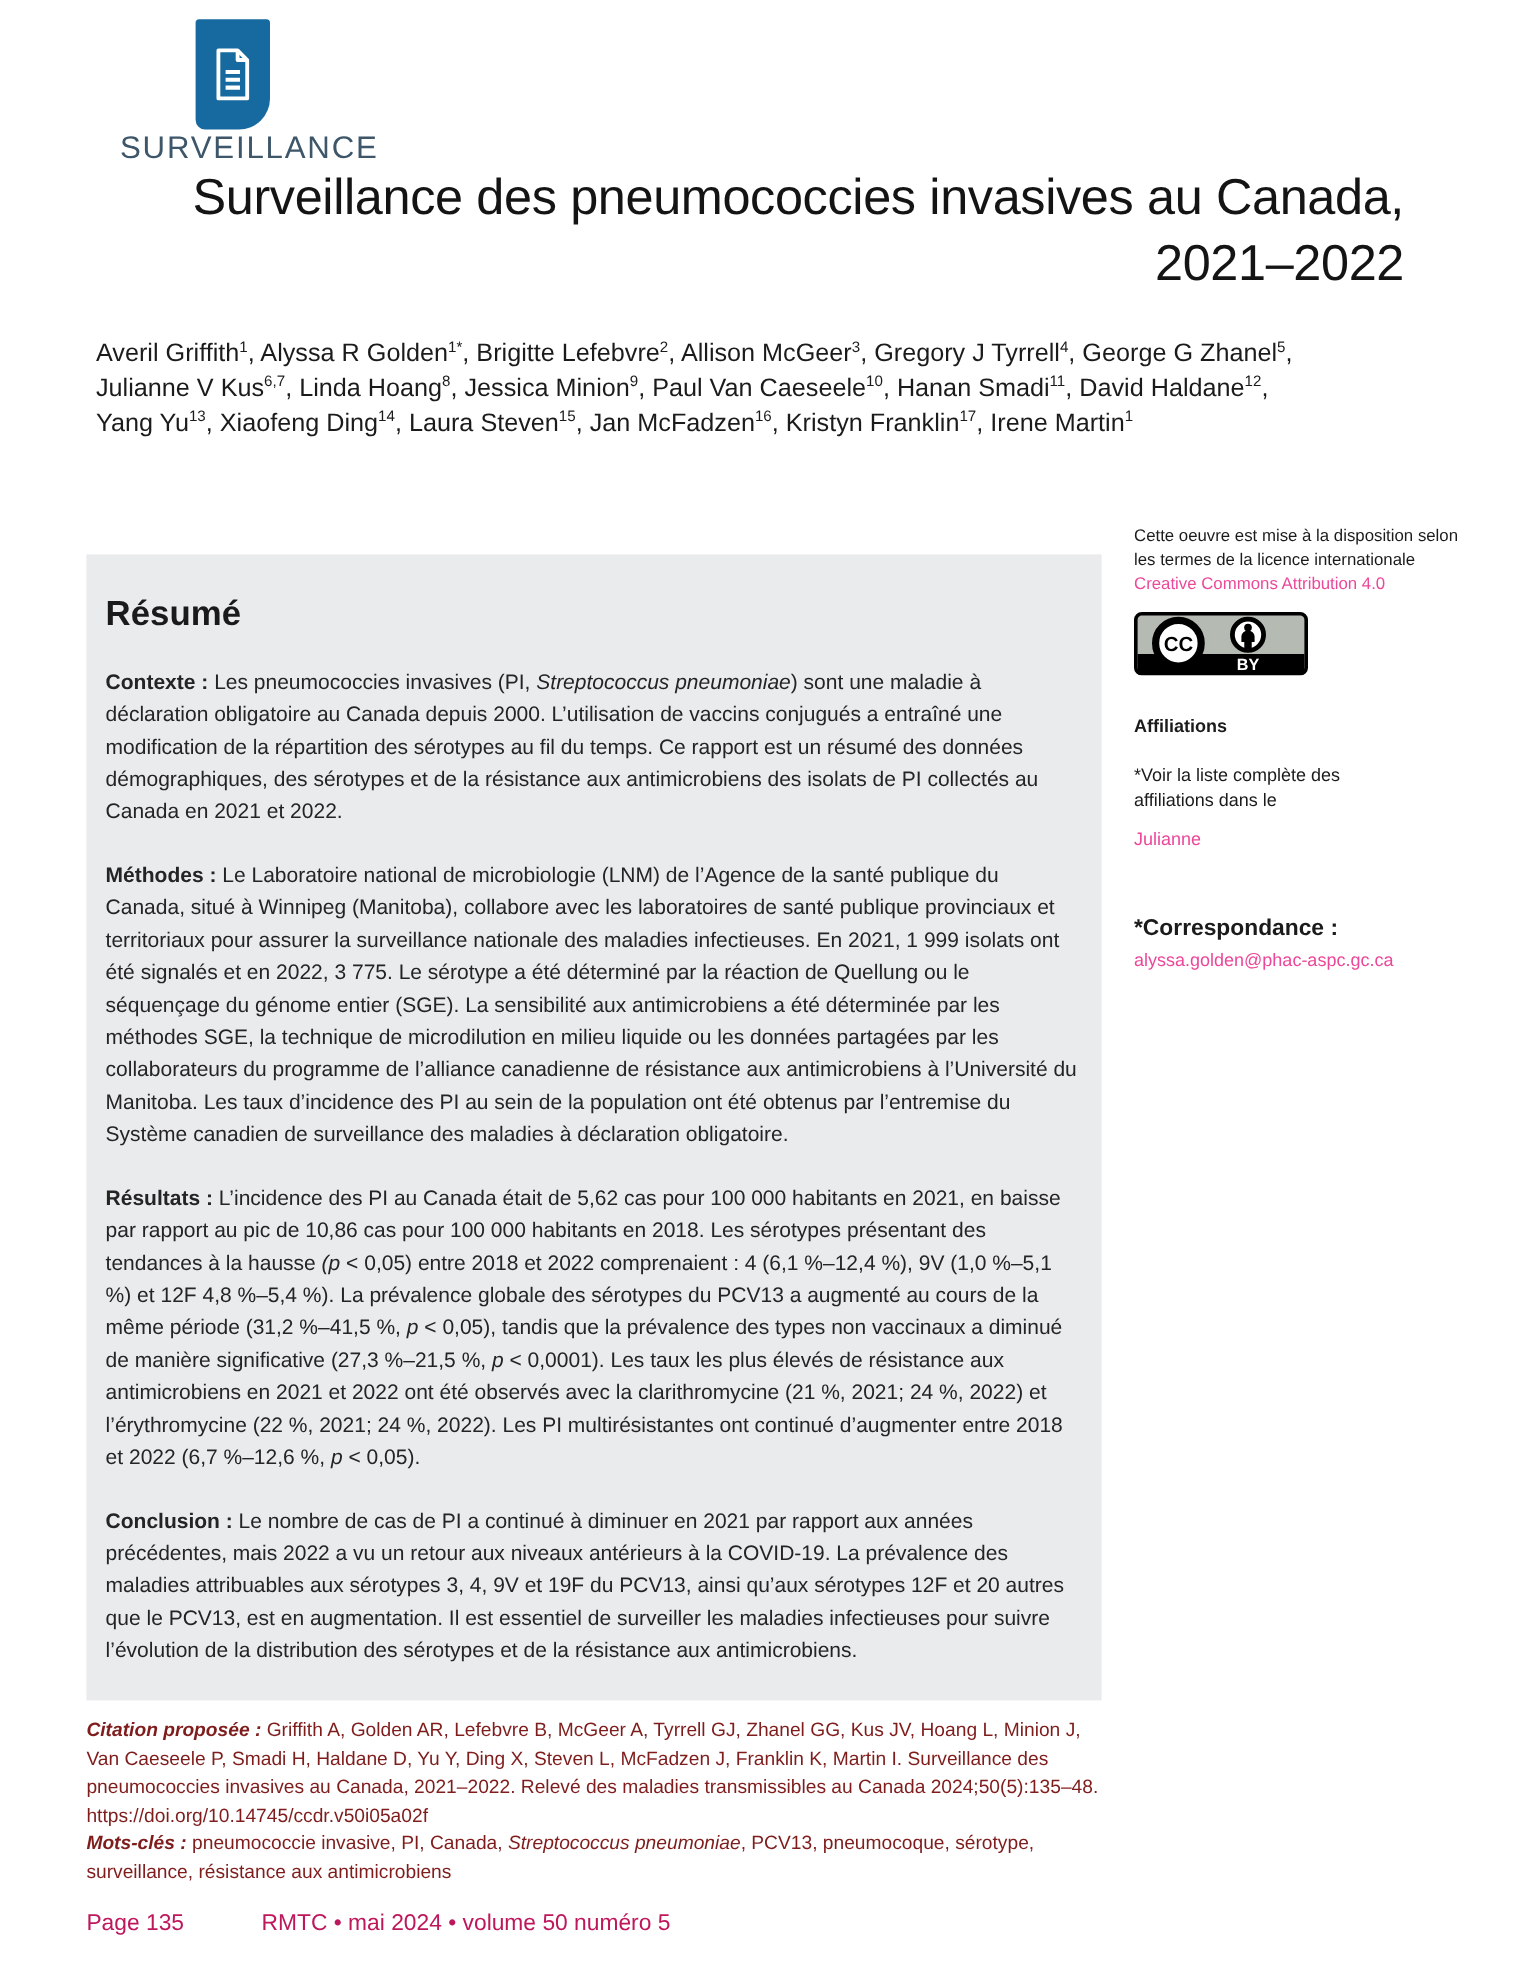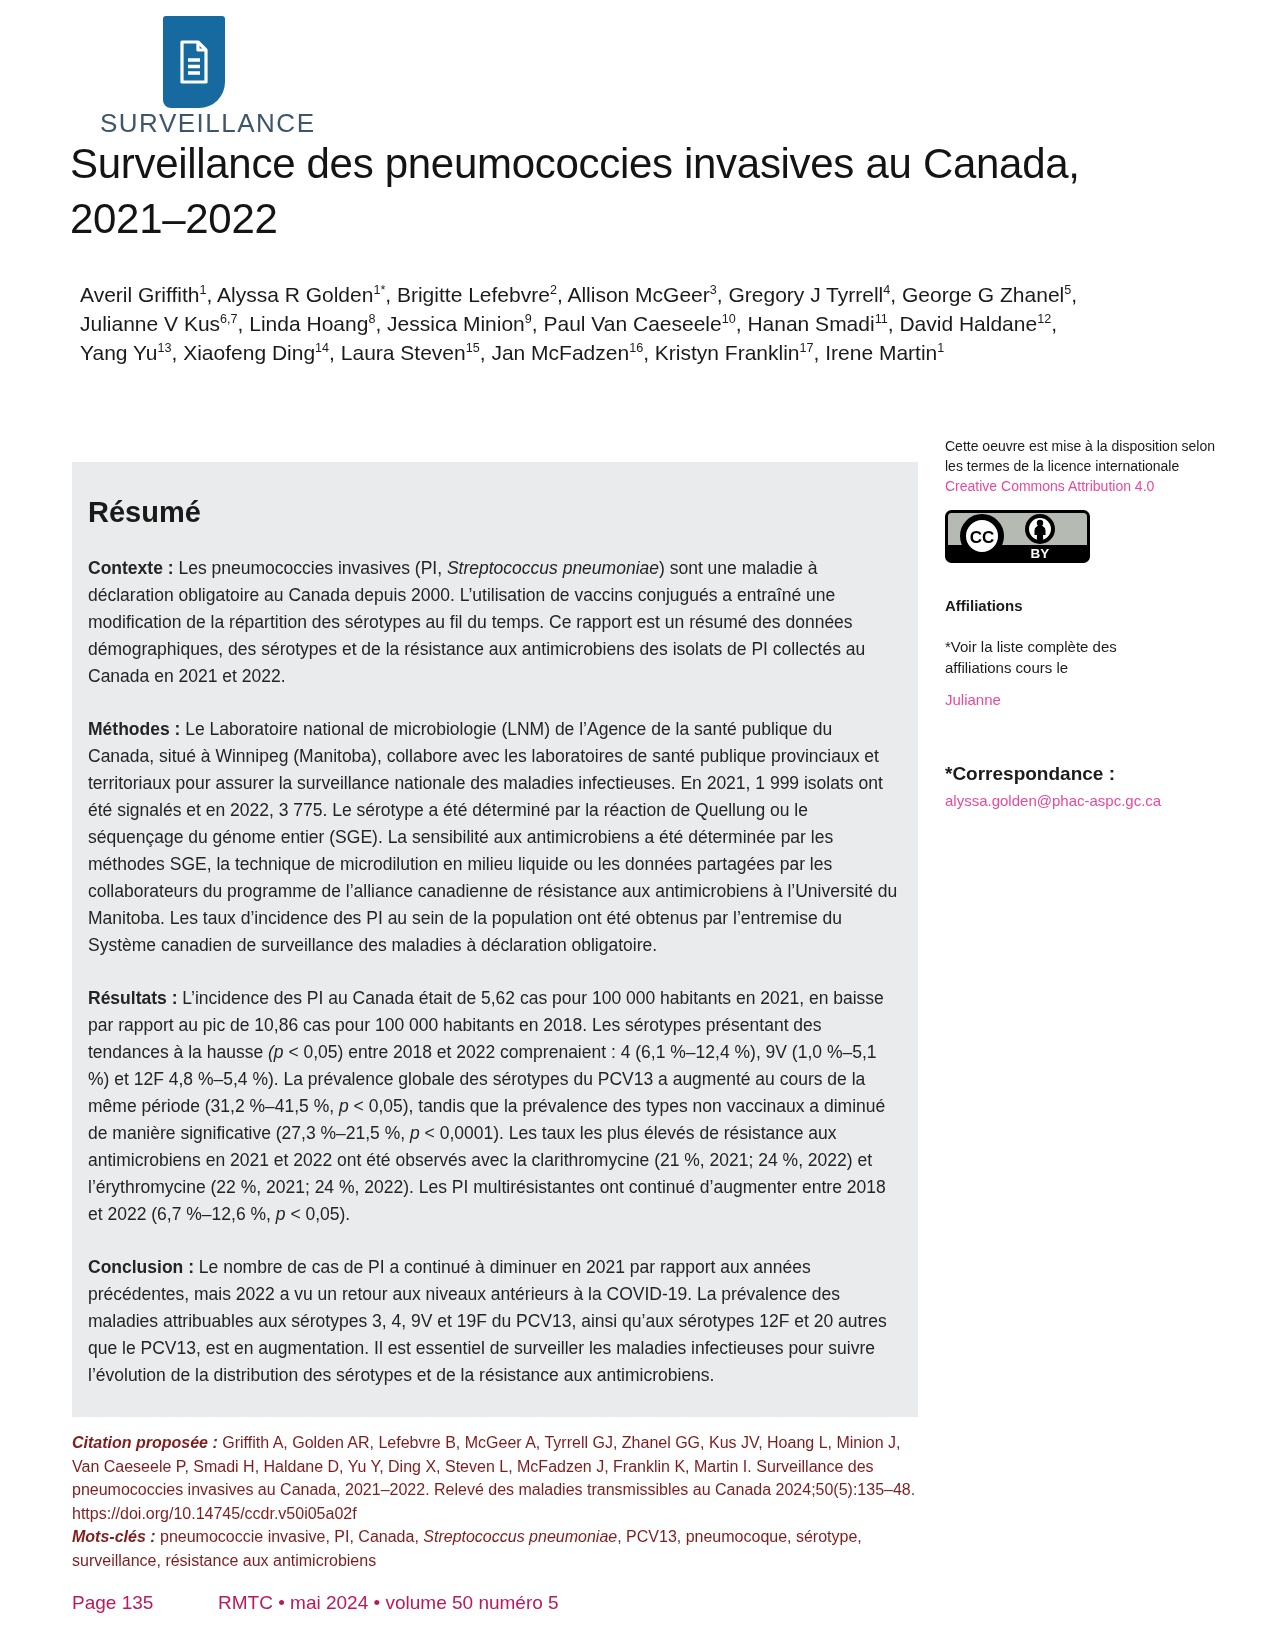--- a/index.html
+++ b/index.html
@@ -49,21 +49,21 @@
     <div class="brand-icon">
       <svg width="36" height="50" viewBox="0 0 36 50" aria-hidden="true">
         <path d="M6 5 h16 l8 8 v32 h-24 z" fill="none" stroke="#ffffff" stroke-width="3.2" stroke-linejoin="round"></path>
         <path d="M22 5 v8 h8" fill="none" stroke="#ffffff" stroke-width="3.2" stroke-linejoin="round"></path>
         <path d="M12 23 h12 M12 29.5 h12 M12 36 h12" stroke="#ffffff" stroke-width="3.4"></path>
       </svg>
     </div>
     <div class="brand-label">SURVEILLANCE</div>
   </div>
 
-  <h1 class="title" style="font-weight:normal;margin:0;">Surveillance des pneumococcies invasives au Canada, 2021–2022</h1>
+  <h1 class="title" style="font-weight:normal;margin:0;text-align:right;">Surveillance des pneumococcies invasives au Canada, 2021–2022</h1>
 
   <div class="authors"><span>Averil Griffith</span><sup>1</sup><span>, Alyssa R Golden</span><sup>1*</sup><span>, Brigitte Lefebvre</span><sup>2</sup><span>, Allison McGeer</span><sup>3</sup><span>, Gregory J Tyrrell</span><sup>4</sup><span>, George G Zhanel</span><sup>5</sup><span>, Julianne V Kus</span><sup>6,7</sup><span>, Linda Hoang</span><sup>8</sup><span>, Jessica Minion</span><sup>9</sup><span>, Paul Van Caeseele</span><sup>10</sup><span>, Hanan Smadi</span><sup>11</sup><span>, David Haldane</span><sup>12</sup><span>, Yang Yu</span><sup>13</sup><span>, Xiaofeng Ding</span><sup>14</sup><span>, Laura Steven</span><sup>15</sup><span>, Jan McFadzen</span><sup>16</sup><span>, Kristyn Franklin</span><sup>17</sup><span>, Irene Martin</span><sup>1</sup></div>
 
   <div class="leftcol">
     <div class="abstract">
       <h2>Résumé</h2>
       <p><span class="b">Contexte : </span><span>Les pneumococcies invasives (PI, </span><span class="i">Streptococcus pneumoniae</span><span>) sont une maladie à déclaration obligatoire au Canada depuis 2000. L’utilisation de vaccins conjugués a entraîné une modification de la répartition des sérotypes au fil du temps. Ce rapport est un résumé des données démographiques, des sérotypes et de la résistance aux antimicrobiens des isolats de PI collectés au Canada en 2021 et 2022.</span></p>
       <p><span class="b">Méthodes : </span><span>Le Laboratoire national de microbiologie (LNM) de l’Agence de la santé publique du Canada, situé à Winnipeg (Manitoba), collabore avec les laboratoires de santé publique provinciaux et territoriaux pour assurer la surveillance nationale des maladies infectieuses. En 2021, 1 999 isolats ont été signalés et en 2022, 3 775. Le sérotype a été déterminé par la réaction de Quellung ou le séquençage du génome entier (SGE). La sensibilité aux antimicrobiens a été déterminée par les méthodes SGE, la technique de microdilution en milieu liquide ou les données partagées par les collaborateurs du programme de l’alliance canadienne de résistance aux antimicrobiens à l’Université du Manitoba. Les taux d’incidence des PI au sein de la population ont été obtenus par l’entremise du Système canadien de surveillance des maladies à déclaration obligatoire.</span></p>
       <p><span class="b">Résultats : </span><span>L’incidence des PI au Canada était de 5,62 cas pour 100 000 habitants en 2021, en baisse par rapport au pic de 10,86 cas pour 100 000 habitants en 2018. Les sérotypes présentant des tendances à la hausse </span><span class="i">(p</span><span> &lt; 0,05) entre 2018 et 2022 comprenaient : 4 (6,1 %–12,4 %), 9V (1,0 %–5,1 %) et 12F 4,8 %–5,4 %). La prévalence globale des sérotypes du PCV13 a augmenté au cours de la même période (31,2 %–41,5 %, </span><span class="i">p</span><span> &lt; 0,05), tandis que la prévalence des types non vaccinaux a diminué de manière significative (27,3 %–21,5 %, </span><span class="i">p</span><span> &lt; 0,0001). Les taux les plus élevés de résistance aux antimicrobiens en 2021 et 2022 ont été observés avec la clarithromycine (21 %, 2021; 24 %, 2022) et l’érythromycine (22 %, 2021; 24 %, 2022). Les PI multirésistantes ont continué d’augmenter entre 2018 et 2022 (6,7 %–12,6 %, </span><span class="i">p</span><span> &lt; 0,05).</span></p>
       <p><span class="b">Conclusion : </span><span>Le nombre de cas de PI a continué à diminuer en 2021 par rapport aux années précédentes, mais 2022 a vu un retour aux niveaux antérieurs à la COVID-19. La prévalence des maladies attribuables aux sérotypes 3, 4, 9V et 19F du PCV13, ainsi qu’aux sérotypes 12F et 20 autres que le PCV13, est en augmentation. Il est essentiel de surveiller les maladies infectieuses pour suivre l’évolution de la distribution des sérotypes et de la résistance aux antimicrobiens.</span></p>
@@ -89,21 +89,21 @@
       <g>
         <circle cx="95" cy="19" r="13" fill="#ffffff" stroke="#000000" stroke-width="4"></circle>
         <circle cx="95" cy="13" r="3.2" fill="#000000"></circle>
         <path d="M89.5 20.5 a5.5 5 0 0 1 11 0 v4.5 h-2.4 v6 h-6.2 v-6 h-2.4 z" fill="#000000"></path>
       </g>
       <text x="95" y="48" text-anchor="middle" font-size="13.5" font-weight="bold" fill="#ffffff" style="font-family:'Liberation Sans',sans-serif;">BY</text>
     </svg>
 
     <div class="sb-head">Affiliations</div>
     <div class="sb-note pre">*Voir la liste complète des
-affiliations cours le</div>
+affiliations dans le</div>
     <a class="link sb-applink">Julianne</a>
 
     <div class="sb-corr">*Correspondance :</div>
     <a class="link sb-mail">alyssa.golden@phac-aspc.gc.ca</a>
   </div>
 
   <div class="footer">
     <div class="footer-page">Page 135</div>
     <div>RMTC • mai 2024 • volume 50 numéro 5</div>
   </div>

